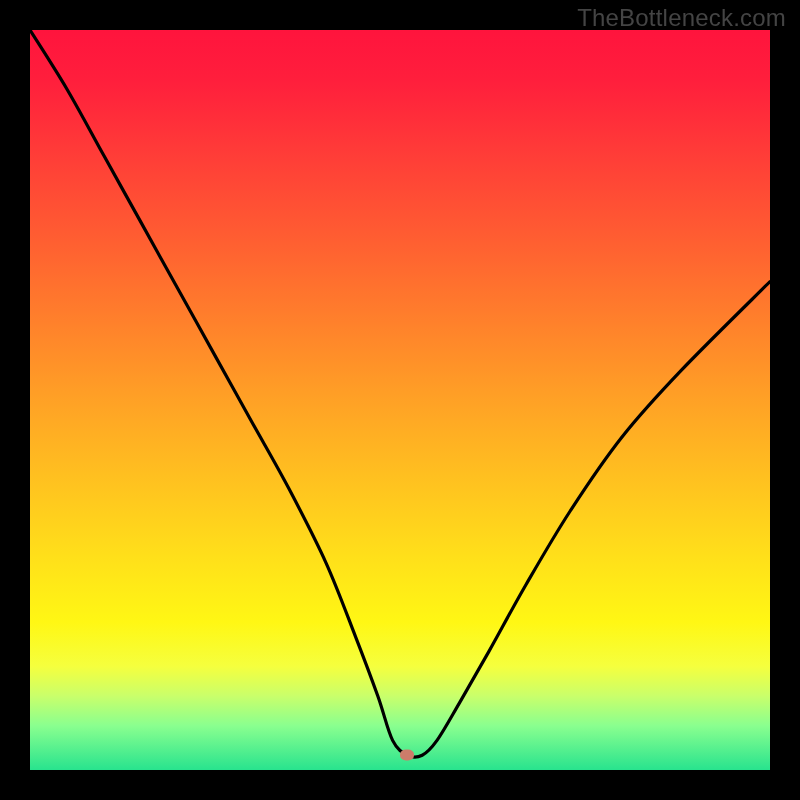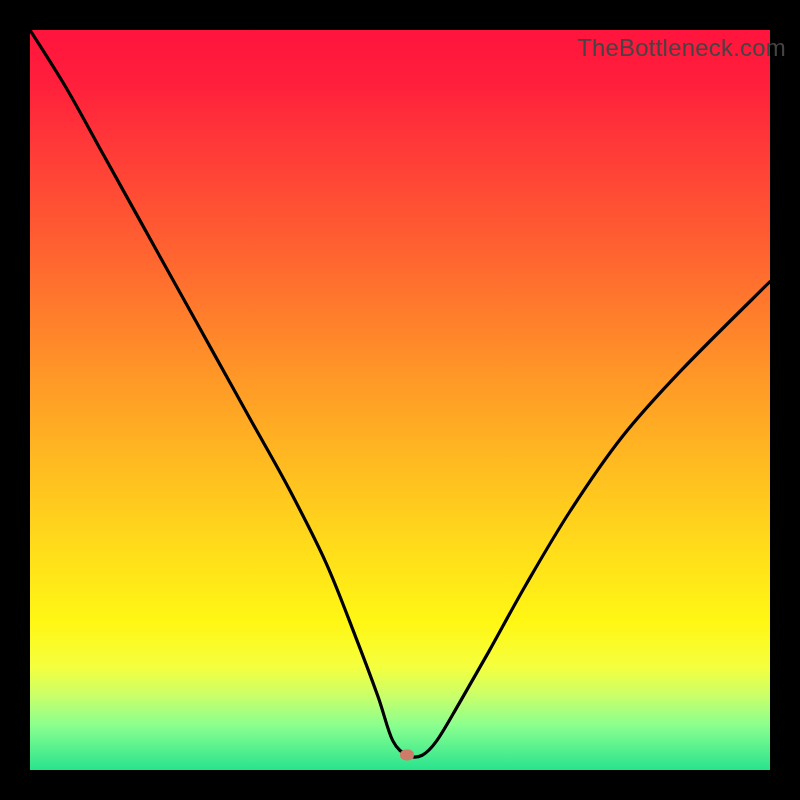--- a/index.html
+++ b/index.html
@@ -19,21 +19,20 @@
   }
   .watermark {
     position: absolute;
     top: 4px;
     right: 14px;
     color: #444;
     font-size: 24px;
     font-weight: 500;
     letter-spacing: 0.2px;
     z-index: 5;
-    margin-top: 30px;
   }
   .plot-area {
     position: absolute;
     left: 30px;
     top: 30px;
     width: 740px;
     height: 740px;
     overflow: hidden;
   }
   .gradient {

